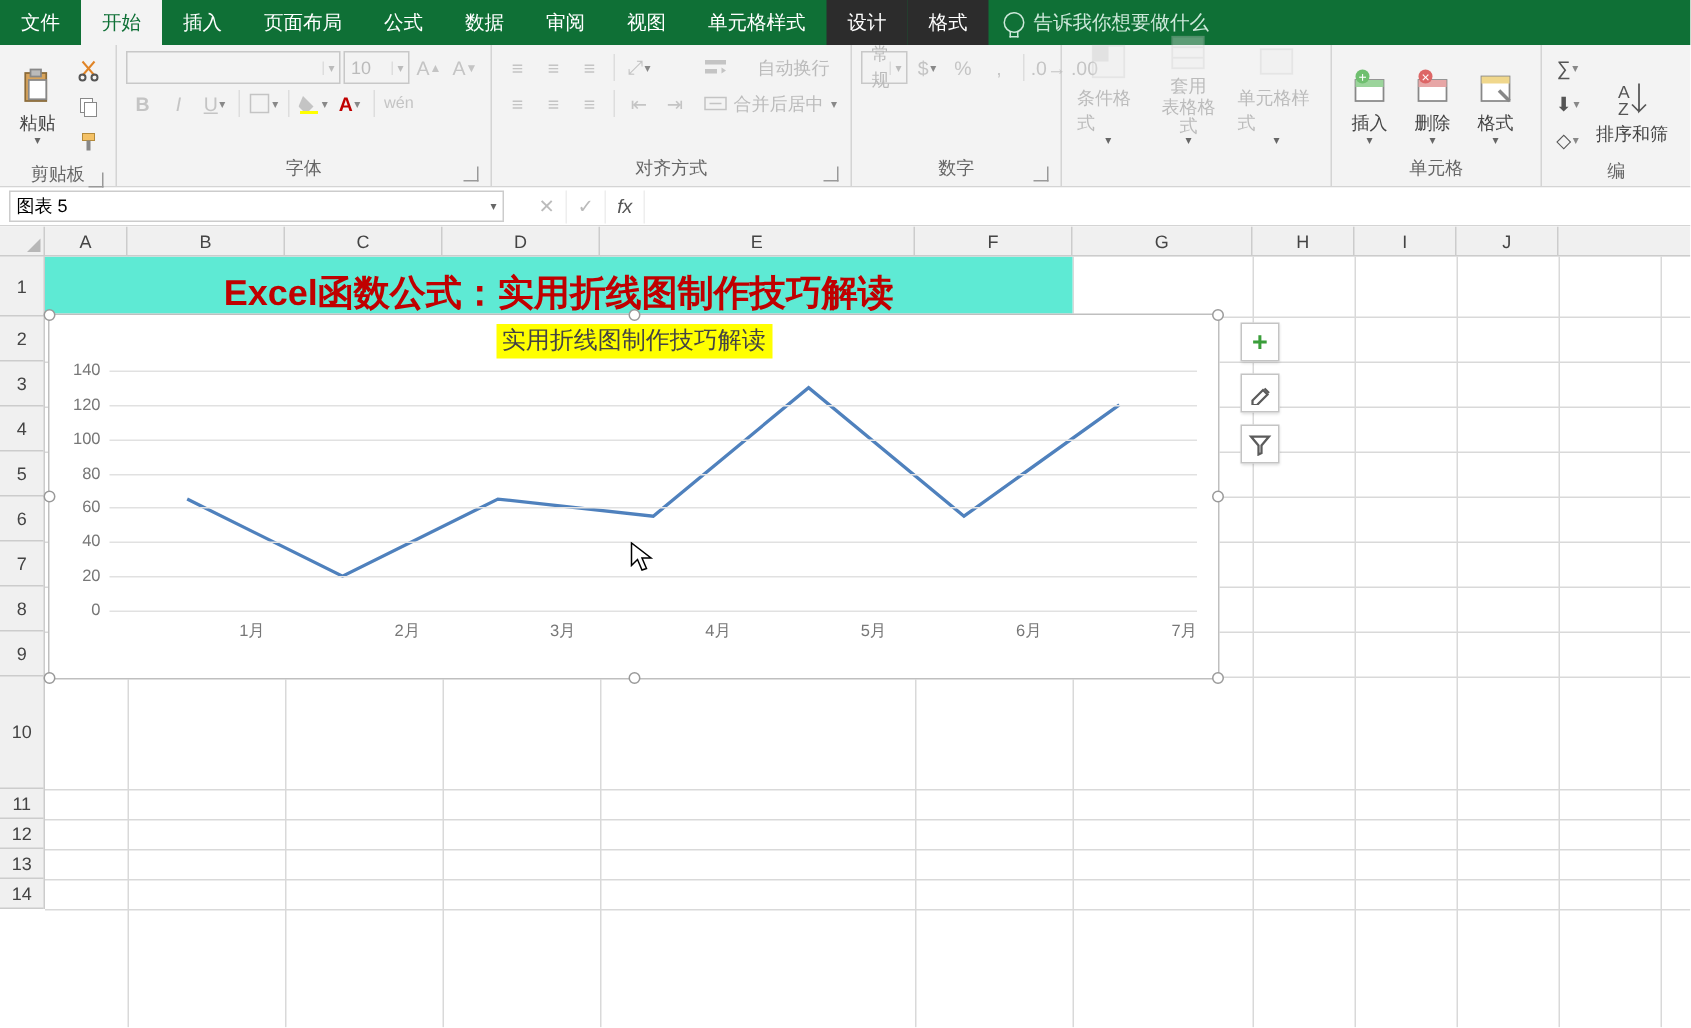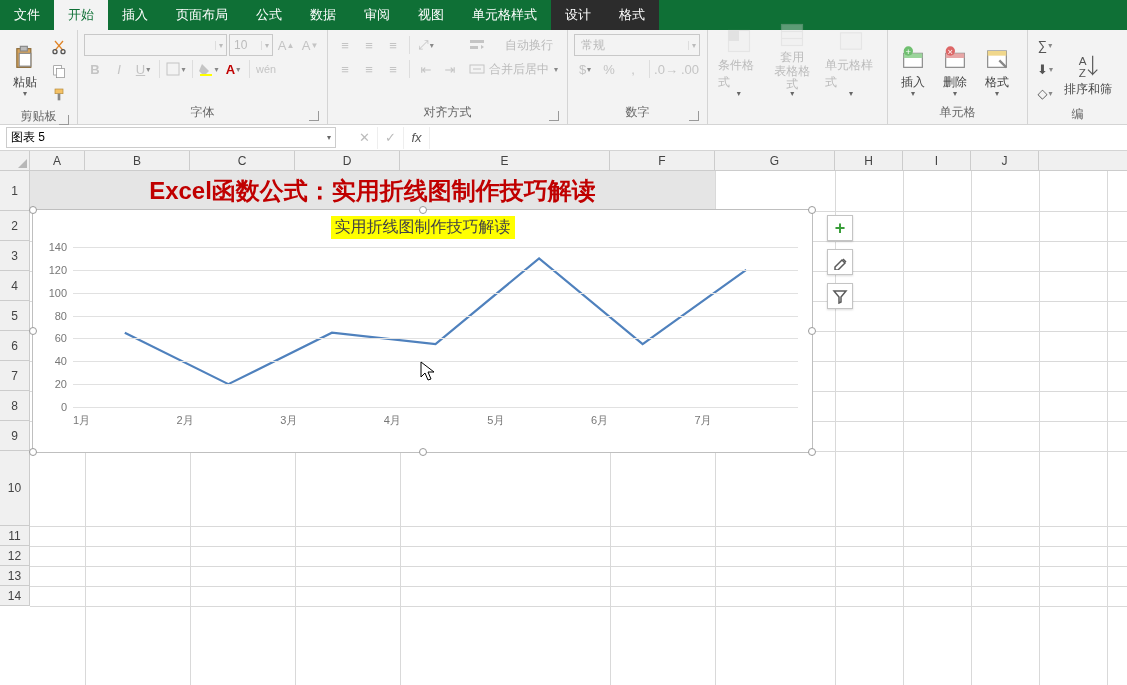--- a/index.html
+++ b/index.html
@@ -49,33 +49,33 @@
   .colheads { position:absolute; left:30px; top:0; right:0; height:20px; display:flex; background:#f0f0f0; border-bottom:1px solid #ccc; z-index:2; font-size:12px; color:#444;}
   .colheads div{ border-right:1px solid #ccc; display:flex; align-items:center; justify-content:center;}
   .rowheads { position:absolute; left:0; top:20px; width:30px; background:#f0f0f0; border-right:1px solid #ccc; z-index:2; font-size:12px; color:#444;}
   .rowheads div{ border-bottom:1px solid #ccc; display:flex; align-items:center; justify-content:center;}
   .cells { position:absolute; left:30px; top:20px; right:0; bottom:0; }
   .cellgrid { position:absolute; left:0; top:0; right:0; bottom:0;}
   .cellgrid .vline{ position:absolute; top:0; bottom:0; width:1px; background:#d9d9d9;}
   .cellgrid .hline{ position:absolute; left:0; right:0; height:1px; background:#d9d9d9;}
 
   .merged { position:absolute; display:flex; align-items:center; justify-content:center; font-weight:bold;}
-  .banner1 { background:#e5e5e5; color:#c00000; font-size:24px; }
+  .banner1 { background:#5eead4; color:#c00000; font-size:24px;align-items:flex-end; }
   .banner2 { background:#ffff00; color:#c00000; font-size:22px; }
 
   
   .chart { position:absolute; background:#fff; border:1px solid #bfbfbf; z-index:5;}
   .handle { position:absolute; width:8px; height:8px; background:#fff; border:1px solid #9a9a9a; border-radius:50%;}
   .chart-title { text-align:center; font-size:16px; color:#444; background:#ffff00; display:inline-block; padding:1px 4px;}
   .chart-title-wrap{ text-align:center; padding:6px 0 4px 0;text-decoration:underline;}
   .plot { position:relative; margin:4px 14px 6px 40px; height:160px; }
   .gridline { position:absolute; left:0; right:0; height:1px; background:#e1e1e1;}
   .ytick { position:absolute; right:100%; margin-right:6px; font-size:11px; color:#777; transform:translateY(-50%);}
   .xlabels { display:flex; margin:2px 14px 0 40px; font-size:11px; color:#777;}
-  .xlabels div{ flex:1; text-align:left;}
+  .xlabels div{ flex:1; text-align:right;}
   svg.line { position:absolute; left:0; top:0; width:100%; height:100%; overflow:visible;}
 
   .side-tools { position:absolute; z-index:6; display:flex; flex-direction:column; gap:8px;}
   .side-tools .tool{ width:26px; height:26px; border:1px solid #c4c4c4; background:#fff; display:flex; align-items:center; justify-content:center; box-shadow:0 1px 2px rgba(0,0,0,.15); cursor:pointer; color:#5b5b5b;}
 
   .cursor { position:absolute; z-index:20; width:16px; height:22px; }
   .cursor svg{width:100%;height:100%;}
 </style>
 </head>
 <body>
@@ -85,20 +85,24 @@
   <div class="tab active">开始</div>
   <div class="tab">插入</div>
   <div class="tab">页面布局</div>
   <div class="tab">公式</div>
   <div class="tab">数据</div>
   <div class="tab">审阅</div>
   <div class="tab">视图</div>
   <div class="tab">单元格样式</div>
   <div class="tab dark">设计</div>
   <div class="tab dark">格式</div>
+  <div class="search-prompt">
+    <span class="bulb"></span>
+    <span>告诉我你想要做什么</span>
+  </div>
 </div>
 
 <div class="ribbon">
 
   <div class="group" style="width:78px">
     <div class="group-body">
       <div class="bigbtn">
         <div class="ico">
             <svg viewBox="0 0 24 24">
               <rect x="5" y="4" width="12" height="16" fill="#d9a45b" stroke="#8a6a38"></rect>
@@ -223,21 +227,21 @@
             </svg>
             <span>合并后居中</span>
             <span class="dd">▾</span>
           </div>
       </div>
     </div>
     <div class="group-label"><span>对齐方式</span><span class="launcher"></span></div>
   </div>
 
   <div class="group" style="width:140px">
-    <div class="group-body" style="flex-direction:column;gap:2px;width:100%">
+    <div class="group-body" style="flex-direction:row;gap:2px;width:100%">
       <div class="combo disabled" style="width:126px;padding-left:6px">
           <span style="flex:1">常规</span>
           <span class="cdd">▾</span>
         </div>
       <div class="smallrow">
         <div class="smallbtn disabled">$<span class="dd">▾</span></div>
         <div class="smallbtn disabled">%</div>
         <div class="smallbtn disabled">,</div>
         <div class="sep"></div>
         <div class="smallbtn disabled">.0→</div>

